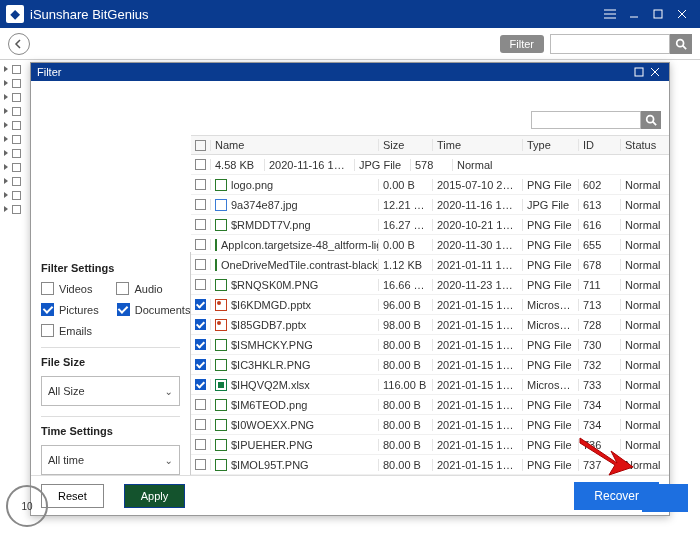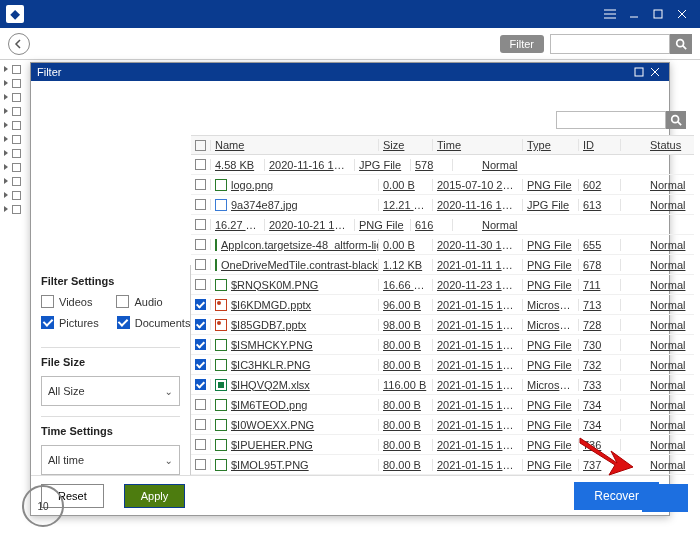--- a/index.html
+++ b/index.html
@@ -44,67 +44,68 @@
 .fp-left .pair { display: flex; gap: 18px; }
 .fp-left .divider { border-top: 1px solid #ddd; margin: 10px 0 8px 0; }
 .fp-left .select { border: 1px solid #bbb; height: 22px; display: flex; align-items: center; justify-content: space-between; padding: 14px 6px; font-size: 11px; cursor: pointer; }
 .fp-left .select .chev { font-size: 10px; color: #555; }
 
 .fp-right { flex: 1; display: flex; flex-direction: column; }
 .fp-searchrow { height: 30px; display: flex; align-items: center; justify-content: flex-end; padding-right: 8px; gap: 0; }
 .fp-searchrow input { width: 110px; height: 18px; border: 1px solid #bbb; font-size: 11px; padding: 0 4px; }
 .fp-searchrow .sbtn { width: 20px; height: 18px; background: #878787; display: flex; align-items: center; justify-content: center; cursor: pointer; }
 
-.table { flex: 1; overflow: hidden; font-size: 11px; color: #333; text-decoration: underline; }
+.table { flex: 1; overflow: hidden; font-size: 11px; color: #333; }
 .thead { display: flex; border-top: 1px solid #ddd; border-bottom: 1px solid #ddd; background: #f7f7f7; height: 20px; align-items: center; }
 .thead .th, .trow .td { padding: 0 4px; border-right: 1px solid #e4e4e4; overflow: hidden; white-space: nowrap; text-overflow: ellipsis; }
 .col-chk { width: 20px; display:flex; align-items:center; justify-content:center; }
 .col-name { width: 168px; display:flex; align-items:center; gap:4px; }
 .col-size { width: 54px; }
 .col-time { width: 90px; }
 .col-type { width: 56px; }
 .col-id { width: 42px; }
-.col-status { width: 48px; border-right: none !important; margin-left: 25px; }
+.col-status { width: 48px; border-right: none !important; }
 .tbody { }
 .trow { display: flex; height: 20px; align-items: center; border-bottom: 1px solid #f0f0f0; }
 .trow .chk { width: 11px; height: 11px; border: 1px solid #888; cursor: pointer; display:flex; align-items:center; justify-content:center; }
 .trow .chk.checked { background: #1158c7; border-color: #1158c7; }
 .trow .chk.checked::after { content:""; width:3px; height:6px; border:solid #fff; border-width:0 2px 2px 0; transform:rotate(45deg); margin-top:-1px; }
 .ficon { width: 12px; height: 12px; display:inline-block; border:1px solid #888; background:#fff; position:relative; }
 .ficon.jpg { border-color:#3a7bd5; }
 .ficon.png { border-color:#2a7a2a; }
 .ficon.pptx { border-color:#c43e1c; background:#fff; }
 .ficon.pptx::after { content:""; position:absolute; left:1px; top:1px; width:4px; height:4px; background:#c43e1c; border-radius:50%; }
 .ficon.xlsx { border-color:#107c41; }
 .ficon.xlsx::after { content:""; position:absolute; left:2px; top:2px; width:6px; height:6px; background:#107c41; }
 
 .fp-footer { height: 40px; border-top: 1px solid #ddd; display: flex; align-items: center; padding: 0 10px; gap: 20px; }
 .fp-footer .spacer { flex: 1; }
 .fp-footer .btn { height: 24px; padding: 0 16px; font-size: 11px; border: 1px solid #888; background: #fff; cursor: pointer; }
-.fp-footer .btn.primary { background: #4d7c0f; color: #fff; border-color: #0a3b8f; }
+.fp-footer .btn.primary { background: #14532d; color: #fff; border-color: #0a3b8f; }
 .fp-footer .recover { background: #1d6fe0; color: #fff; border: none; height: 28px; padding: 0 20px; font-size: 12px; cursor: pointer; }
 
 
 .bigarrow { position: absolute; left: 575px; top: 433px; pointer-events: none; }
 
 
-.progcircle { position: absolute; left: 22px; top: 485px; width: 42px; height: 42px; border: 2px solid #888; border-radius: 50%; display:flex; align-items:center; justify-content:center; font-size:10px; color:#333; }
+.progcircle { position: absolute; left: 6px; top: 485px; width: 42px; height: 42px; border: 2px solid #888; border-radius: 50%; display:flex; align-items:center; justify-content:center; font-size:10px; color:#333; }
 
 
 .bottombtn { position: absolute; right: 12px; top: 484px; width: 46px; height: 28px; background: #1d6fe0; }
 
 .magnifier { width:12px; height:12px; }
 .magnifier circle { stroke:#fff; stroke-width:2; fill:none; }
 .magnifier line { stroke:#fff; stroke-width:2; }
 </style>
 </head>
 <body>
 
 <div class="titlebar">
   <div class="logo">◆</div>
+  <span>iSunshare BitGenius</span>
   <div class="spacer"></div>
   <div class="winbtn">
       <svg width="14" height="10">
         <line x1="1" y1="1" x2="13" y2="1"></line>
         <line x1="1" y1="5" x2="13" y2="5"></line>
         <line x1="1" y1="9" x2="13" y2="9"></line>
       </svg>
     </div>
   <div class="winbtn">
       <svg width="12" height="12">
@@ -223,20 +224,24 @@
       <div class="pair">
         <div class="chkrow">
             <div class="chkbox checked"></div>
             <span>Pictures</span>
           </div>
         <div class="chkrow">
             <div class="chkbox checked"></div>
             <span>Documents</span>
           </div>
       </div>
+      <div class="chkrow">
+          <div class="chkbox"></div>
+          <span>Emails</span>
+        </div>
 
       <div class="divider"></div>
       <div class="section-title">File Size</div>
       <div class="select">
           <span>All Size</span>
           <span class="chev">⌄</span>
         </div>
 
       <div class="divider"></div>
       <div class="section-title">Time Settings</div>
@@ -305,20 +310,24 @@
               <div class="td col-size">12.21 KB</div>
               <div class="td col-time">2020-11-16 13:13:00</div>
               <div class="td col-type">JPG File</div>
               <div class="td col-id">613</div>
               <div class="td col-status">Normal</div>
             </div>
             <div class="trow">
               <div class="td col-chk">
                 <div class="chk"></div>
               </div>
+              <div class="td col-name">
+                <span class="ficon png"></span>
+                <span>$RMDDT7V.png</span>
+              </div>
               <div class="td col-size">16.27 KB</div>
               <div class="td col-time">2020-10-21 10:07:34</div>
               <div class="td col-type">PNG File</div>
               <div class="td col-id">616</div>
               <div class="td col-status">Normal</div>
             </div>
             <div class="trow">
               <div class="td col-chk">
                 <div class="chk"></div>
               </div>

